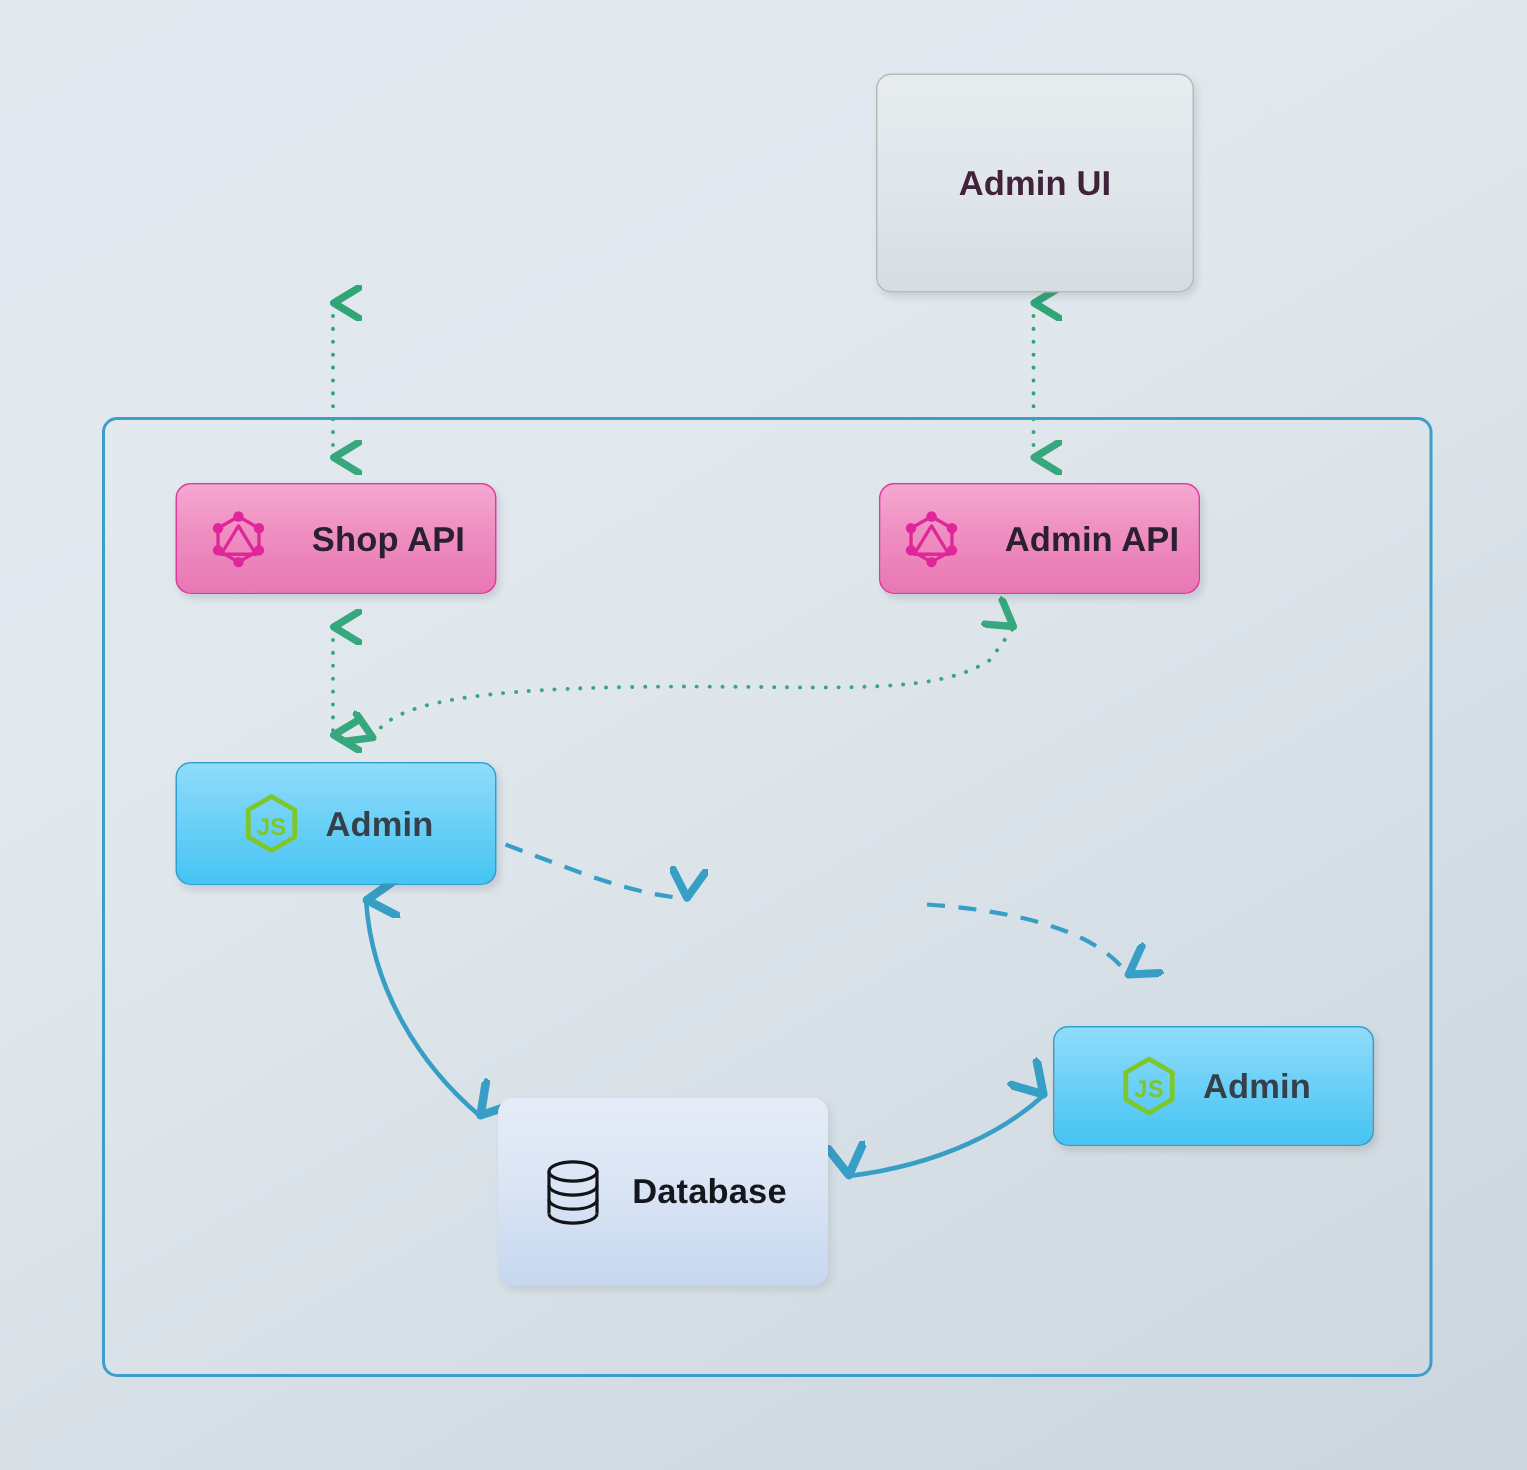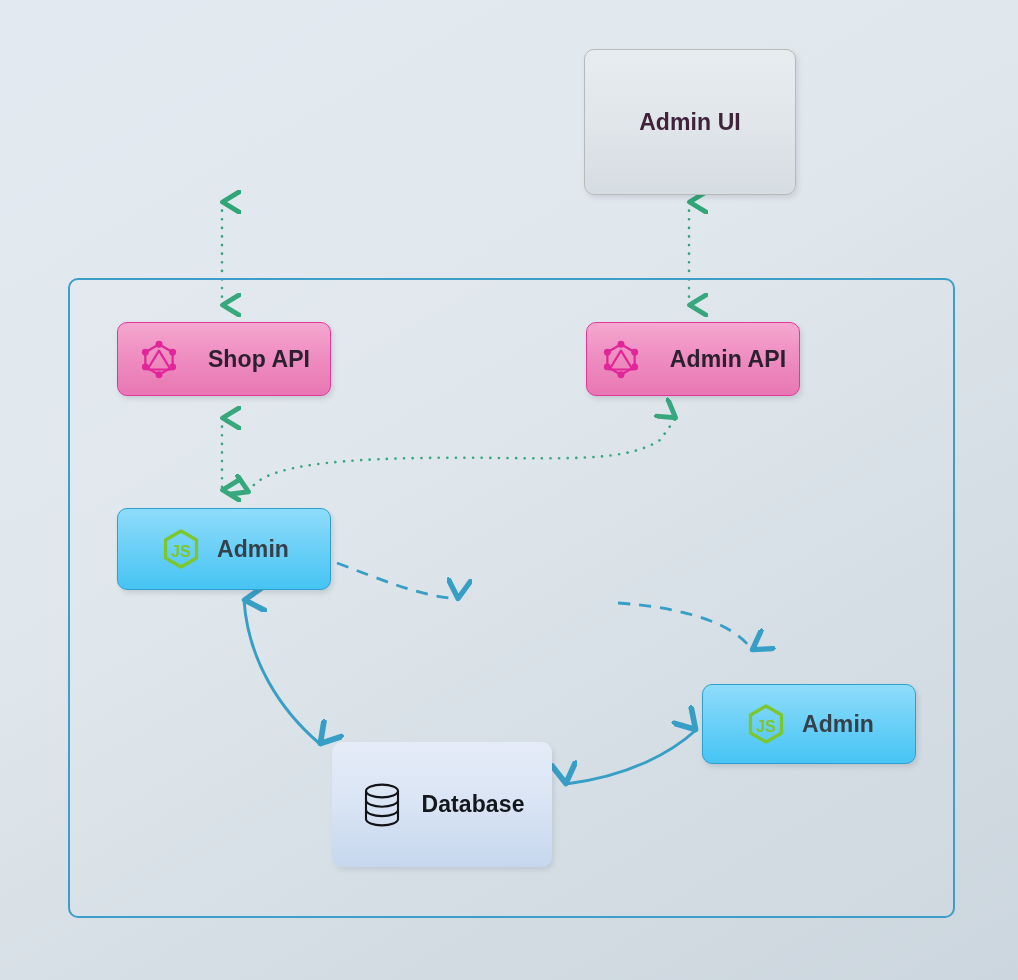--- a/index.html
+++ b/index.html
@@ -104,21 +104,21 @@
   }
 
   
   #node-storefront { left: 118px; top: 49px;  width: 212px; height: 131px; }
   #node-adminui    { left: 584px; top: 49px;  width: 212px; height: 146px; }
   #node-shopapi    { left: 117px; top: 322px; width: 214px; height: 74px;  }
   #node-adminapi   { left: 586px; top: 322px; width: 214px; height: 74px;  }
   #node-server     { left: 117px; top: 508px; width: 214px; height: 82px;  }
   #node-jobqueue   { left: 472px; top: 575px; width: 140px; height: 48px;  }
   #node-worker     { left: 702px; top: 684px; width: 214px; height: 80px;  }
-  #node-database   { left: 332px; top: 732px; width: 220px; height: 125px; margin-top: 10px; }
+  #node-database   { left: 332px; top: 732px; width: 220px; height: 125px; }
 </style>
 </head>
 <body>
 
 <div id="stage">
 
   <svg id="edges" viewBox="0 0 1018 980">
     <defs>
       <marker id="gArrow" markerWidth="9" markerHeight="9" refX="4.5" refY="7.4" orient="auto" markerUnits="strokeWidth">
         <path d="M0.6,0.8 L4.5,7.2 L8.4,0.8" fill="none" stroke="#2fa578" stroke-width="1.9" stroke-linecap="round" stroke-linejoin="round"></path>

